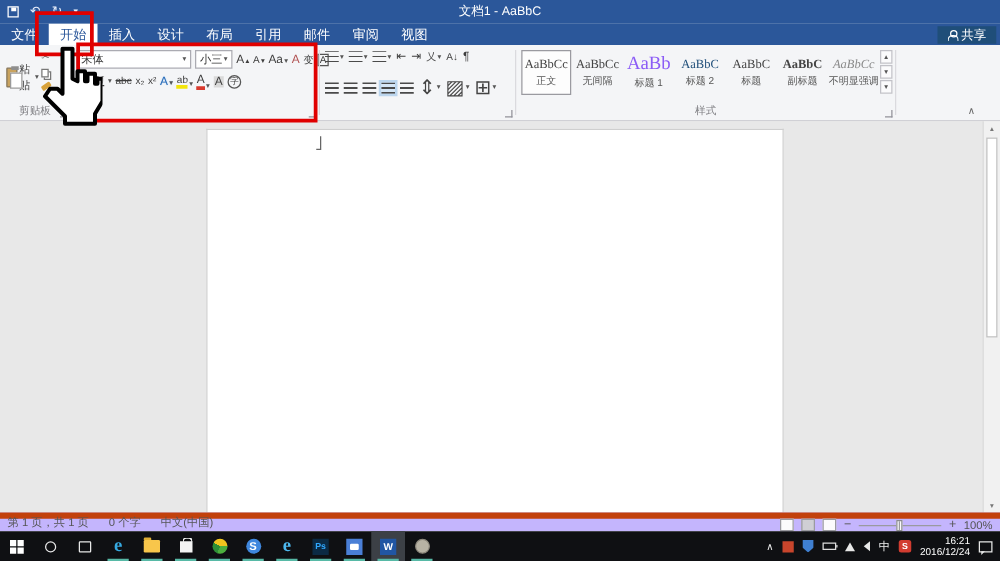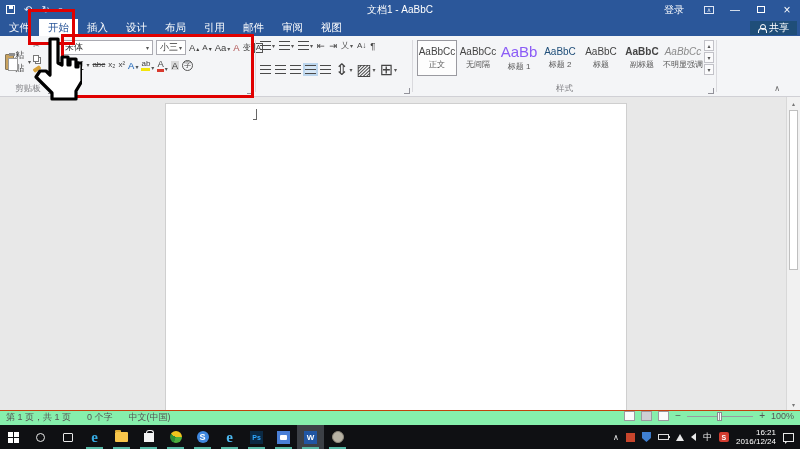--- a/index.html
+++ b/index.html
@@ -70,21 +70,21 @@
 
   
   .ic-lines{width:11px;height:9px;background:repeating-linear-gradient(to bottom,#4a4a4a 0 1px,transparent 1px 4px)}
   .ic-lines.sel{outline:2px solid #bcd6ee;background-color:#d5e6f6}
   .pr-ic{display:flex;align-items:center;gap:1px}
   .sort-ic{font-size:8px;line-height:1}
 
   
   .style-card{width:40px;height:36px;display:flex;flex-direction:column;align-items:center;justify-content:center;gap:2px;border:1px solid transparent}
   .style-card.sel{border:1px solid #9a9aa0;background:#fdfdfd}
-  .st-prev{font-size:10px;font-family:Liberation Sans, sans-serif;white-space:nowrap;line-height:1}
+  .st-prev{font-size:10px;font-family:Liberation Serif, serif;white-space:nowrap;line-height:1}
   .st-name{font-size:8px;color:#555;white-space:nowrap}
   .st-h1 .st-prev{font-size:15px;color:#8b5cf6}
   .st-h2 .st-prev{color:#1f4e79}
   .st-sub .st-prev{font-weight:bold}
   .st-emph .st-prev{font-style:italic;color:#8a8a8a}
   .st-scroll{position:absolute;right:2px;top:4px;width:10px;display:flex;flex-direction:column;gap:1px}
   .st-scroll span{height:11px;border:1px solid #c2c2c8;background:#fbfbfc;font-size:6px;display:flex;align-items:center;justify-content:center;color:#555}
 
   
   .ed-item{display:flex;align-items:center;gap:3px;font-size:9px;color:#333;margin:2px 0 3px 6px}
@@ -96,21 +96,21 @@
   
   .workspace{position:absolute;top:97px;left:0;right:0;height:313px;background:#e8e8e8}
   .page{position:absolute;left:165px;top:6px;width:462px;bottom:0;background:#fff;border:1px solid #cfcfcf;border-bottom:none}
   .text-cursor{position:absolute;left:90px;top:5px;width:1px;height:11px;background:#666}
   .text-cursor::before{content:"";position:absolute;left:-3px;bottom:0;width:3px;height:1px;background:#666}
   .vscroll{position:absolute;right:0;top:0;width:14px;bottom:0;background:#f1f1f1;border-left:1px solid #d8d8d8}
   .vs-btn{position:absolute;left:0;right:0;height:12px;display:flex;align-items:center;justify-content:center;font-size:6px;color:#777}
   .vs-thumb{position:absolute;left:2px;right:2px;top:13px;height:160px;background:#fff;border:1px solid #bfbfbf}
 
   
-  .statusbar{position:absolute;top:410px;left:0;right:0;height:15px;background:#86efac;border-top:1px solid #c2410c;display:flex;align-items:flex-start;font-size:9px;color:#555;padding:0 6px}
+  .statusbar{position:absolute;top:410px;left:0;right:0;height:15px;background:#c4b5fd;border-top:5px solid #c2410c;display:flex;align-items:flex-end;font-size:9px;color:#555;padding:0 6px}
   .sb-item{margin-right:16px;white-space:nowrap}
   .sb-right{margin-left:auto;display:flex;align-items:center;gap:6px}
   .vicon{width:11px;height:10px;border:1px solid #9a9aa0;background:#fbfbfc}
   .vicon.active{background:#cfcfd4}
   .zoom-track{position:relative;width:66px;height:10px}
   .zoom-track::before{content:"";position:absolute;left:0;right:0;top:5px;height:1px;background:#9a9aa0}
   .zoom-track::after{content:"";position:absolute;left:32px;top:2px;width:1px;height:7px;background:#9a9aa0}
   .zoom-thumb{position:absolute;left:30px;top:1px;width:5px;height:9px;background:#fbfbfc;border:1px solid #8a8a90}
   .zbtn{font-size:10px;color:#555;line-height:1}
 
@@ -160,31 +160,20 @@
 <div class="screen">
 
   <div class="titlebar">
     <div class="qat">
       <span class="ic-save"></span>
       <span class="glyph">↶</span>
       <span class="glyph">↻</span>
       <span class="glyph" style="font-size:7px">▾</span>
     </div>
     <div class="win-title">文档1 - AaBbC</div>
-    <div class="tb-right">
-      <span class="signin">登录</span>
-      <span class="winbtn">
-          <span class="ic-ribbonopts">∧</span>
-        </span>
-      <span class="winbtn">—</span>
-      <span class="winbtn">
-          <span class="ic-maxbox"></span>
-        </span>
-      <span class="winbtn" style="font-size:12px">×</span>
-    </div>
   </div>
 
   <div class="tabrow">
     <span class="tab">文件</span>
     <span class="tab active">开始</span>
     <span class="tab">插入</span>
     <span class="tab">设计</span>
     <span class="tab">布局</span>
     <span class="tab">引用</span>
     <span class="tab">邮件</span>

